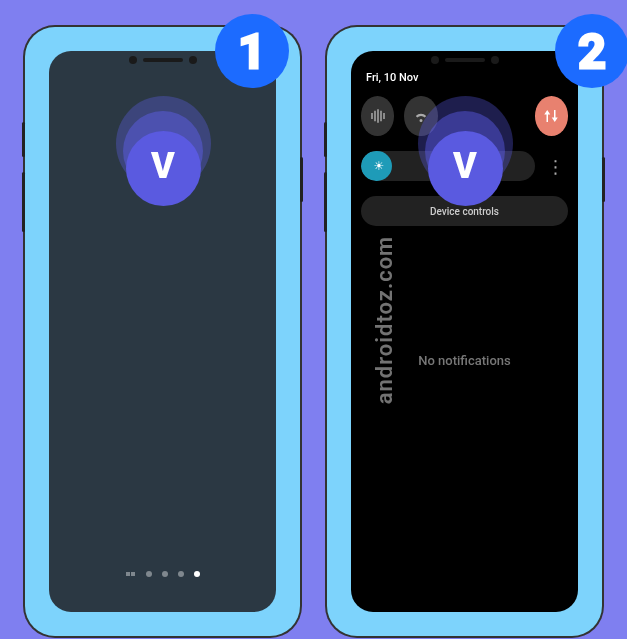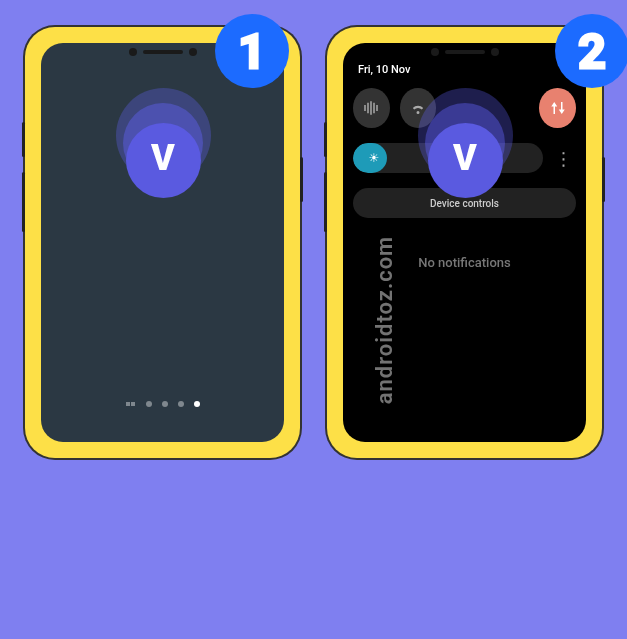--- a/index.html
+++ b/index.html
@@ -8,24 +8,24 @@
       height: 639px;
       background: #7f7ff0;
       position: relative;
       font-family: -apple-system, BlinkMacSystemFont, 'Segoe UI', Roboto, sans-serif;
       border-radius: 20px;
       overflow: hidden;
     }
     .phone {
       position: absolute;
       width: 275px;
-      height: 431px;
-      background: #fde047;
+      height: 609px;
+      background: #7dd3fc;
       border-radius: 30px;
-      padding: 16px;
+      padding: 24px;
       box-shadow: 0 0 0 2px #333;
     }
     .phone-left { left: 25px; top: 27px; }
     .phone-right { left: 327px; top: 27px; }
     .screen {
       width: 100%;
       height: 100%;
       border-radius: 22px;
       overflow: hidden;
       position: relative;

